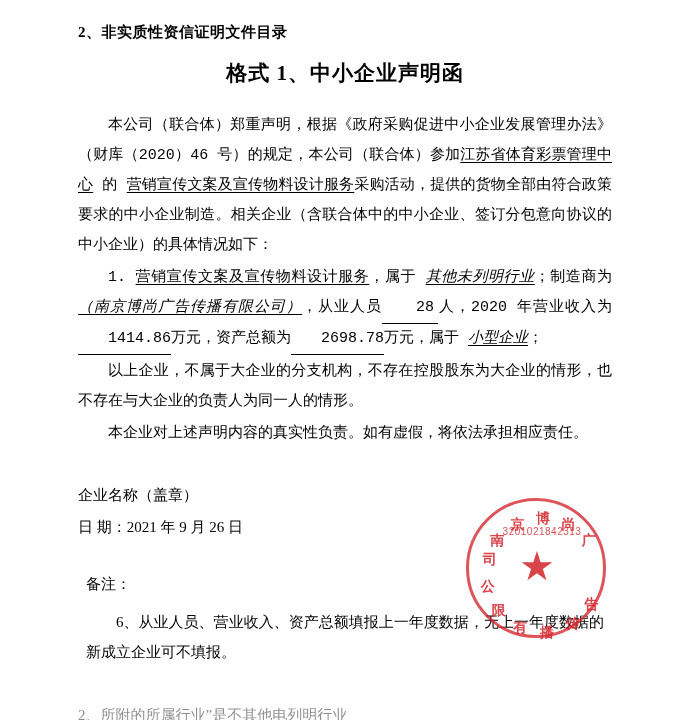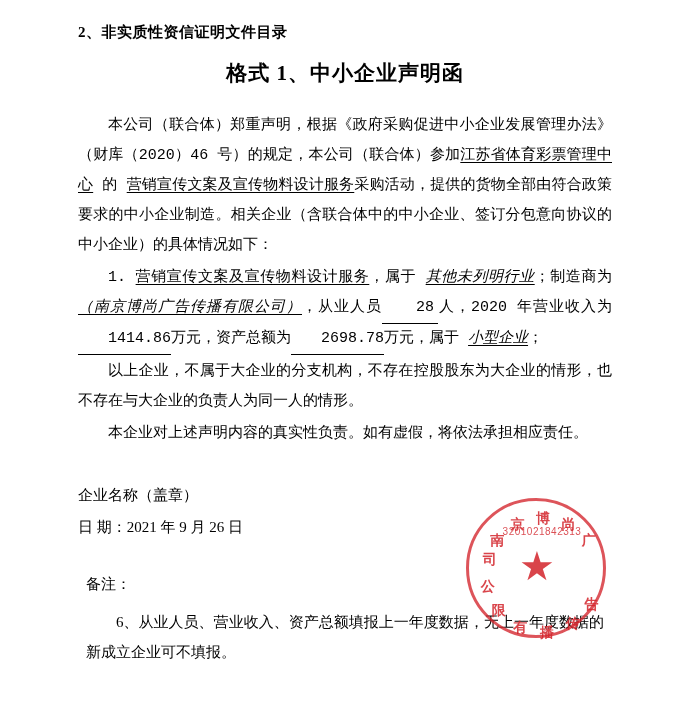--- a/index.html
+++ b/index.html
@@ -189,20 +189,21 @@
       <div class="sign-line"><span>日  期：</span><span>2021 年 9 月 26 日</span></div>
     </div>
 
     <div class="note-block">
       <p class="note-item">备注：</p>
       <p class="note-item note-indent">6、从业人员、营业收入、资产总额填报上一年度数据，无上一年度数据的新成立企业可不填报。</p>
     </div>
 
   </div>
 
+  <div class="cut-line">2、所附的所属行业”是不其他电列明行业</div>
 
   <div class="seal">
     <div class="seal-ring"></div>
     <div class="seal-code">3201021842313</div>
     <div class="seal-star">★</div>
     <div class="seal-arc-text">
       <span style="transform: rotate(-52deg) translate(0,-58px) rotate(52deg);">南</span>
       <span style="transform: rotate(-26deg) translate(0,-58px) rotate(26deg);">京</span>
       <span style="transform: rotate(0deg) translate(0,-58px);">博</span>
       <span style="transform: rotate(26deg) translate(0,-58px) rotate(-26deg);">尚</span>

